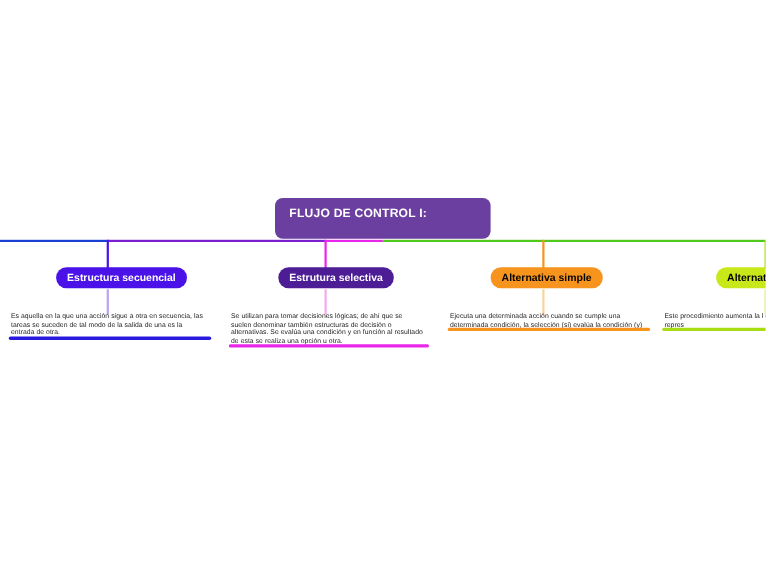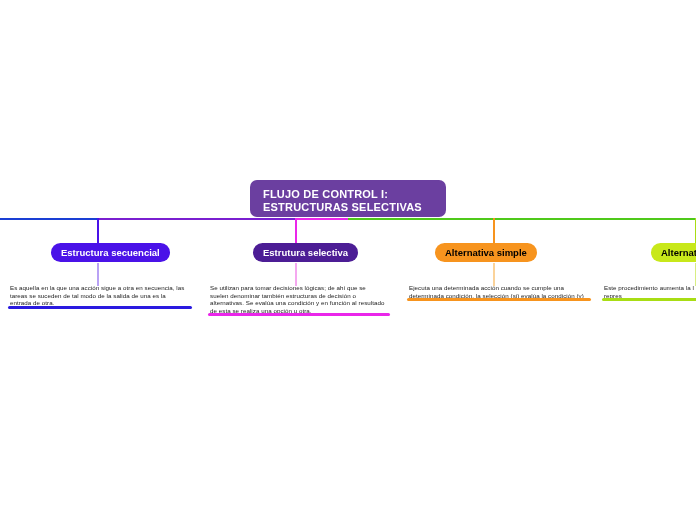--- a/index.html
+++ b/index.html
@@ -96,42 +96,41 @@
 
 <div id="canvas">
 
   <div class="trunk-seg" style="left:0px; width:98px; background:#1a3fd4;"></div>
   <div class="trunk-seg" style="left:98px; width:198px; background:#7a1fd0;"></div>
   <div class="trunk-seg" style="left:296px; width:52px; background:#ea26ea;"></div>
   <div class="trunk-seg" style="left:348px; width:348px; background:#4fc91a;"></div>
 
   <div class="root-node">
     <span>FLUJO DE CONTROL I:</span>
-    <span class="line2">ESTRUCTURAS SELECTIVAS</span>
   </div>
 
   <div class="branch" style="left:0px;">
     <div class="stub-top" style="left:97px; background:#4a12e8;"></div>
     <div class="pill" style="left:51px; background:#4a12e8; color:#ffffff;">Estructura secuencial</div>
     <div class="stub-bottom" style="left:97px; background:#b9a2f5;"></div>
     <div class="desc" style="left:10px; width:175px;">Es aquella en la que una acción sigue a otra en secuencia, las tareas se suceden de tal modo de la salida de una es la entrada de otra.</div>
     <div class="underline" style="left:8px; top:88px; width:184px; background:#2a1ae0;"></div>
   </div>
 
   <div class="branch" style="left:196px;">
     <div class="stub-top" style="left:99px; background:#ea26ea;"></div>
     <div class="pill" style="left:57px; background:#4c1d95; color:#ffffff;">Estrutura selectiva</div>
     <div class="stub-bottom" style="left:99px; background:#f5a8f0;"></div>
     <div class="desc" style="left:14px; width:176px;">Se utilizan para tomar decisiones lógicas; de ahí que se suelen denominar también estructuras de decisión o alternativas. Se evalúa una condición y en función al resultado de esta se realiza una opción u otra.</div>
     <div class="underline" style="left:12px; top:95px; width:182px; background:#ea26ea;"></div>
   </div>
 
   <div class="branch" style="left:396px;">
     <div class="stub-top" style="left:97px; background:#f7941e;"></div>
-    <div class="pill" style="left:39px; background:#f7941e; color:#000000;">Alternativa simple</div>
+    <div class="pill" style="left:50px; background:#f7941e; color:#000000;">Alternativa simple</div>
     <div class="stub-bottom" style="left:97px; background:#fbd39a;"></div>
     <div class="desc" style="left:13px; width:178px;">Ejecuta una determinada acción cuando se cumple una determinada condición, la selección (si) evalúa la condición (y)</div>
     <div class="underline" style="left:11px; top:80px; width:184px; background:#f7941e;"></div>
   </div>
 
   <div class="branch" style="left:596px;">
     <div class="stub-top" style="left:99px; background:#a8dd14;"></div>
     <div class="pill" style="left:55px; background:#c8e81a; color:#000000;">Alternativa</div>
     <div class="stub-bottom" style="left:99px; background:#d8ee82;"></div>
     <div class="desc" style="left:8px; width:180px;">Este procedimiento aumenta la l el medio mas idóneo para repres</div>

